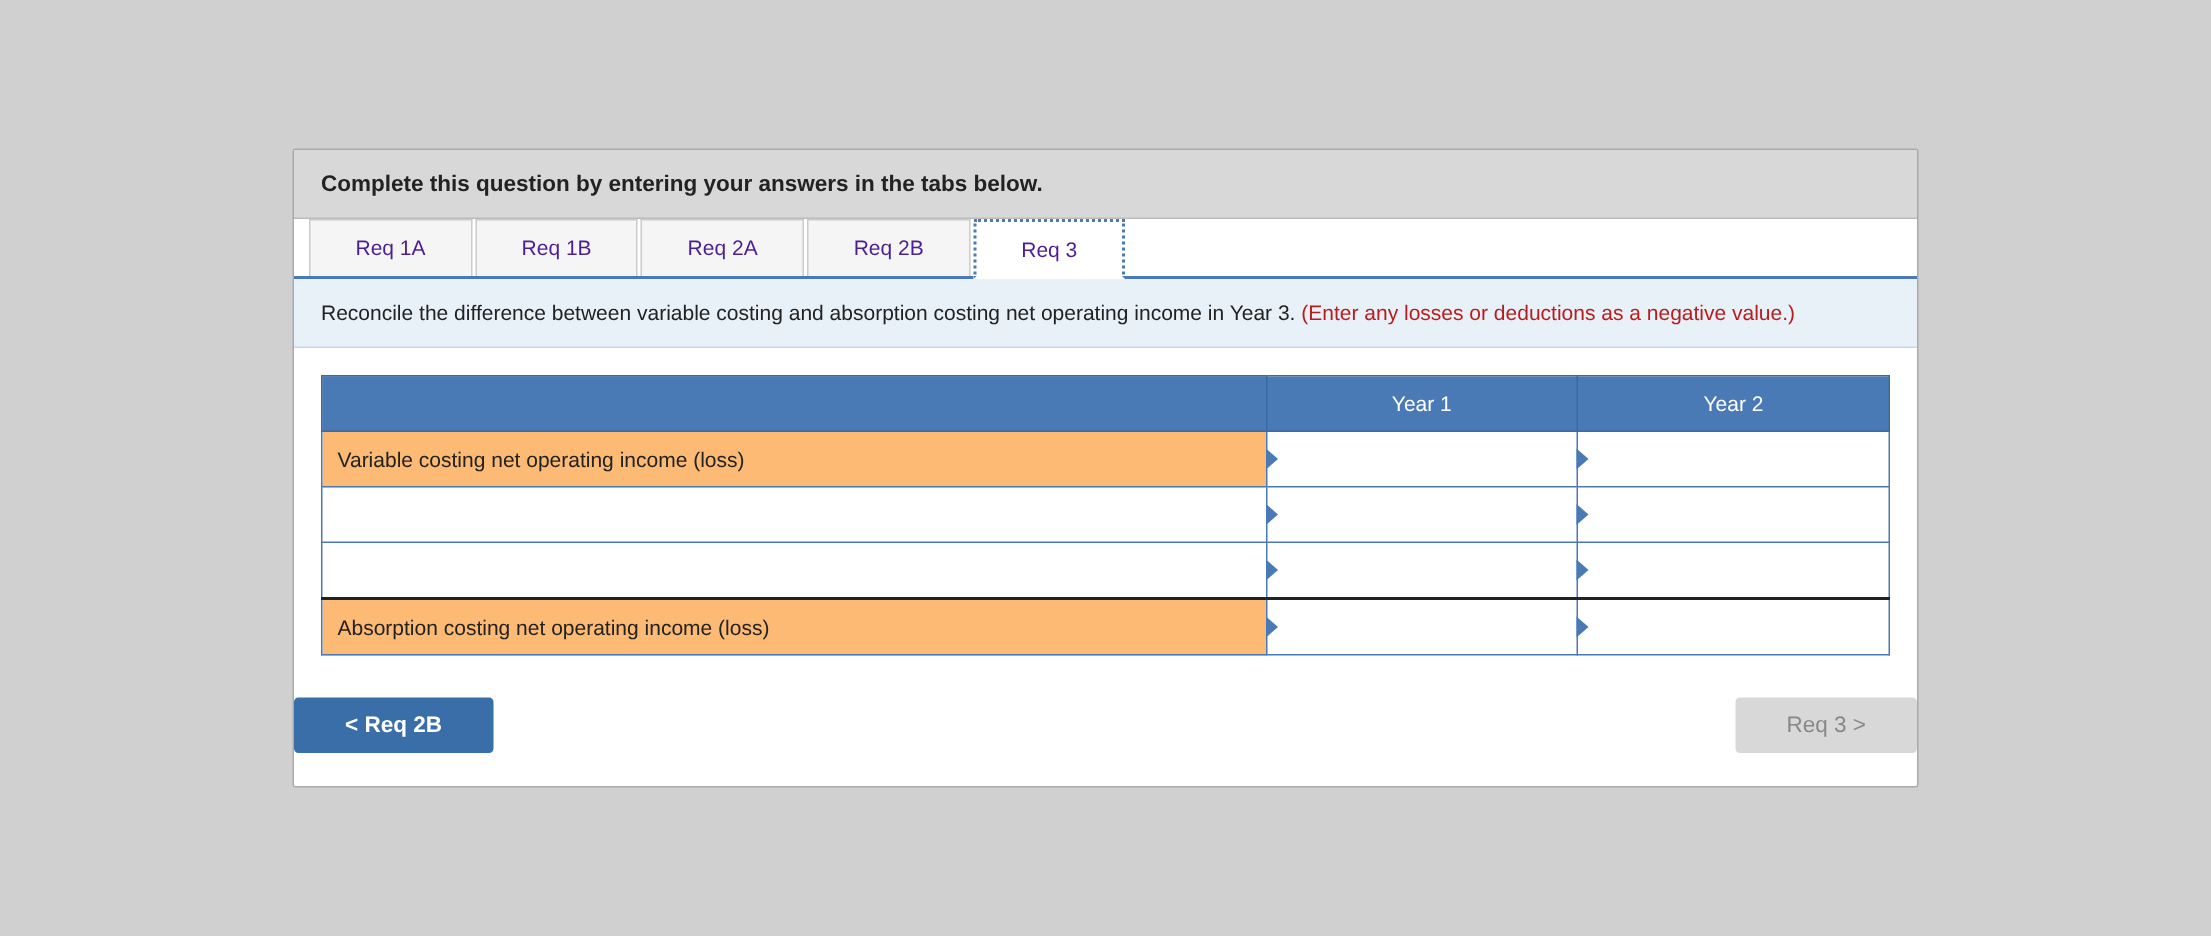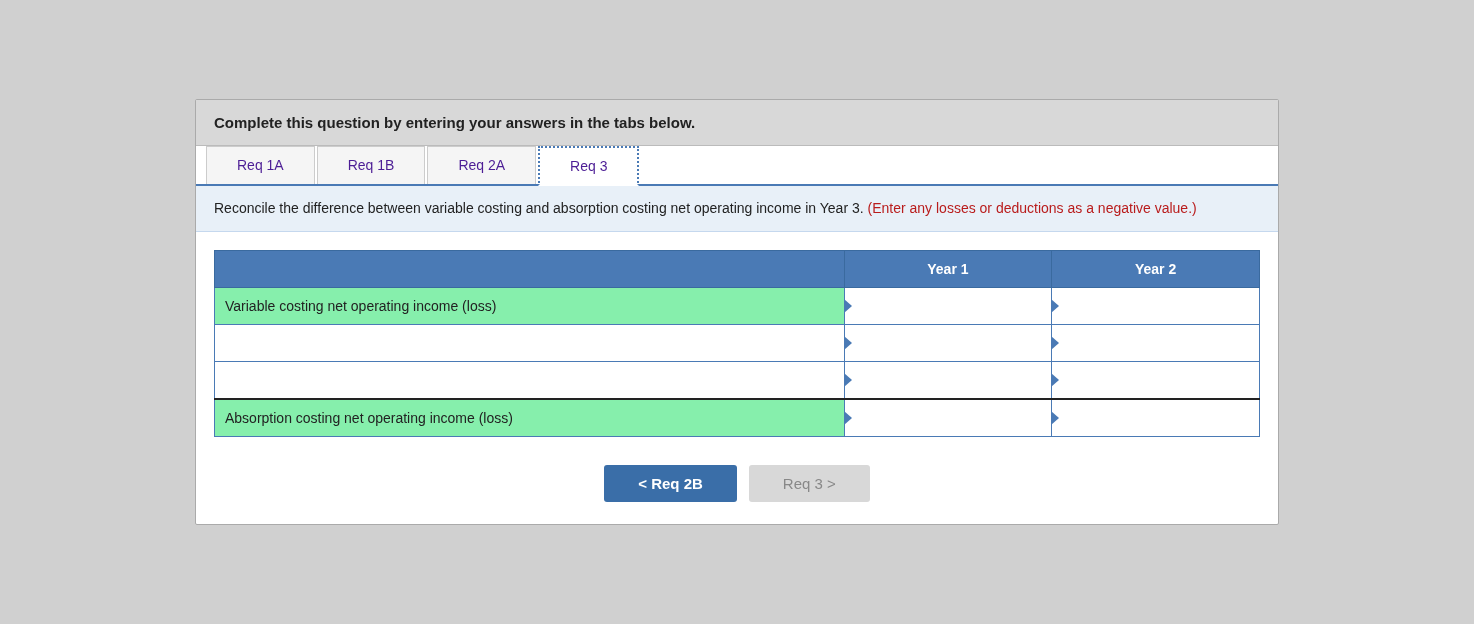--- a/index.html
+++ b/index.html
@@ -70,21 +70,21 @@
     .data-table {
       width: 100%;
       border-collapse: collapse;
     }
     .data-table thead tr {
       background: #4a7ab5;
       color: #fff;
     }
     .data-table thead th {
       padding: 10px 21px;
-      font-weight: bold;
+      font-weight: normal;
       font-size: 14px;
       text-align: center;
       border: 1px solid #3a6a9f;
     }
     .data-table thead th.label-col {
       background: #4a7ab5;
       text-align: left;
     }
     .data-table tbody tr {
       border: 1px solid #4a7ab5;
@@ -102,21 +102,21 @@
     .data-table tbody td.input-cell input {
       width: 100%;
       height: 36px;
       border: none;
       outline: none;
       padding: 0 8px;
       font-size: 14px;
       background: transparent;
     }
     .data-table tbody td.label-cell {
-      background: #86efac;
+      background: #fdba74;
       min-width: 600px;
     }
     .data-table tbody td.editable-label {
       background: #fff;
       min-width: 600px;
       padding: 0;
     }
     .data-table tbody td.editable-label input {
       width: 100%;
       height: 36px;
@@ -135,21 +135,21 @@
       top: 50%;
       transform: translateY(-50%);
       width: 0;
       height: 0;
       border-top: 7px solid transparent;
       border-bottom: 7px solid transparent;
       border-left: 8px solid #4a7ab5;
     }
     .buttons-row {
       display: flex;
-      justify-content: center;
+      justify-content: space-between;
       gap: 12px;
       padding: 18px 0 22px 0;
     }
     .btn-primary {
       background: #3a6ea8;
       color: #fff;
       border: none;
       padding: 10px 34px;
       font-size: 15px;
       font-weight: bold;
@@ -173,20 +173,21 @@
 <div class="main-container">
 
   <div class="header-bar">
     <span>Complete this question by entering your answers in the tabs below.</span>
   </div>
 
   <div class="tabs-row">
     <div class="tab">Req 1A</div>
     <div class="tab">Req 1B</div>
     <div class="tab">Req 2A</div>
+    <div class="tab">Req 2B</div>
     <div class="tab active">Req 3</div>
   </div>
 
   <div class="instruction-bar">
     <span>Reconcile the difference between variable costing and absorption costing net operating income in Year 3.</span>
     <span class="red-text"> (Enter any losses or deductions as a negative value.)</span>
   </div>
 
   <div class="table-section">
     <table class="data-table">

